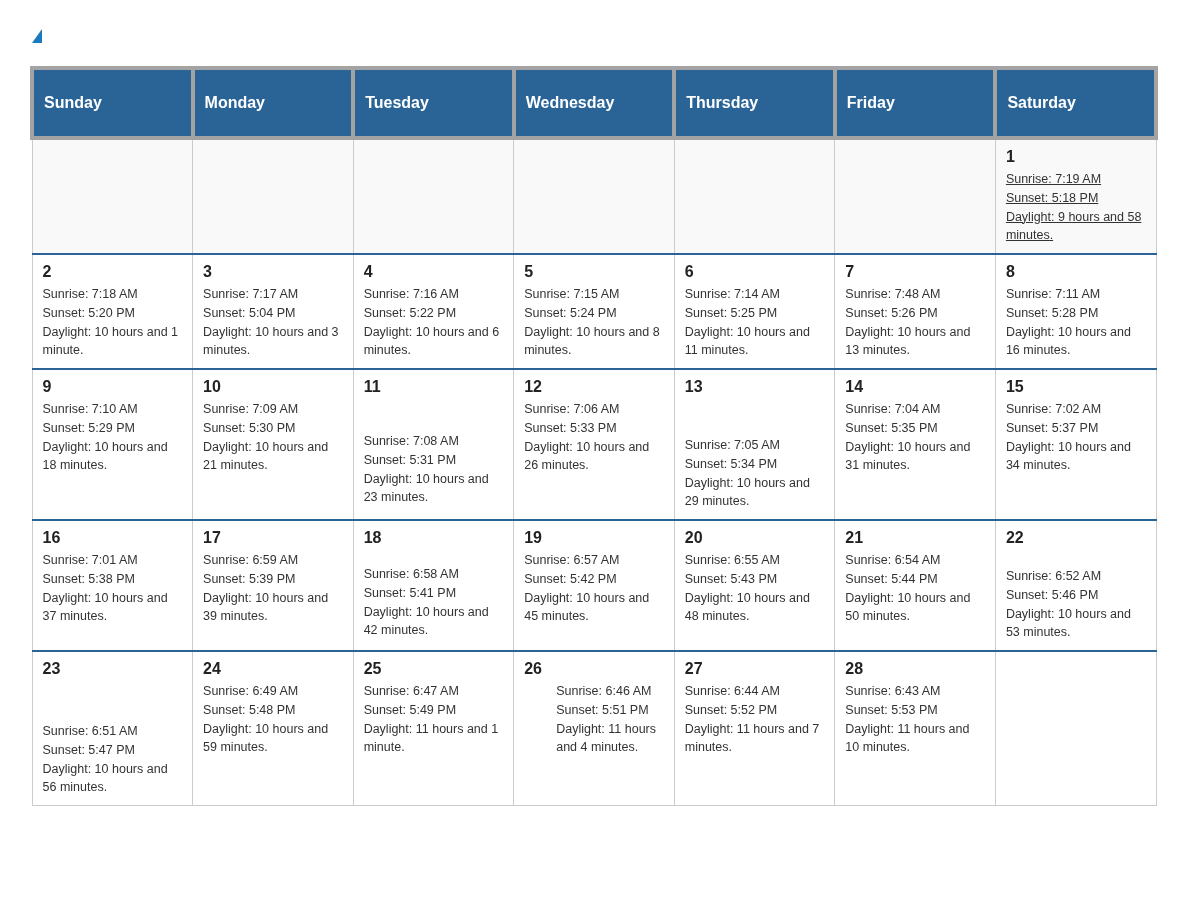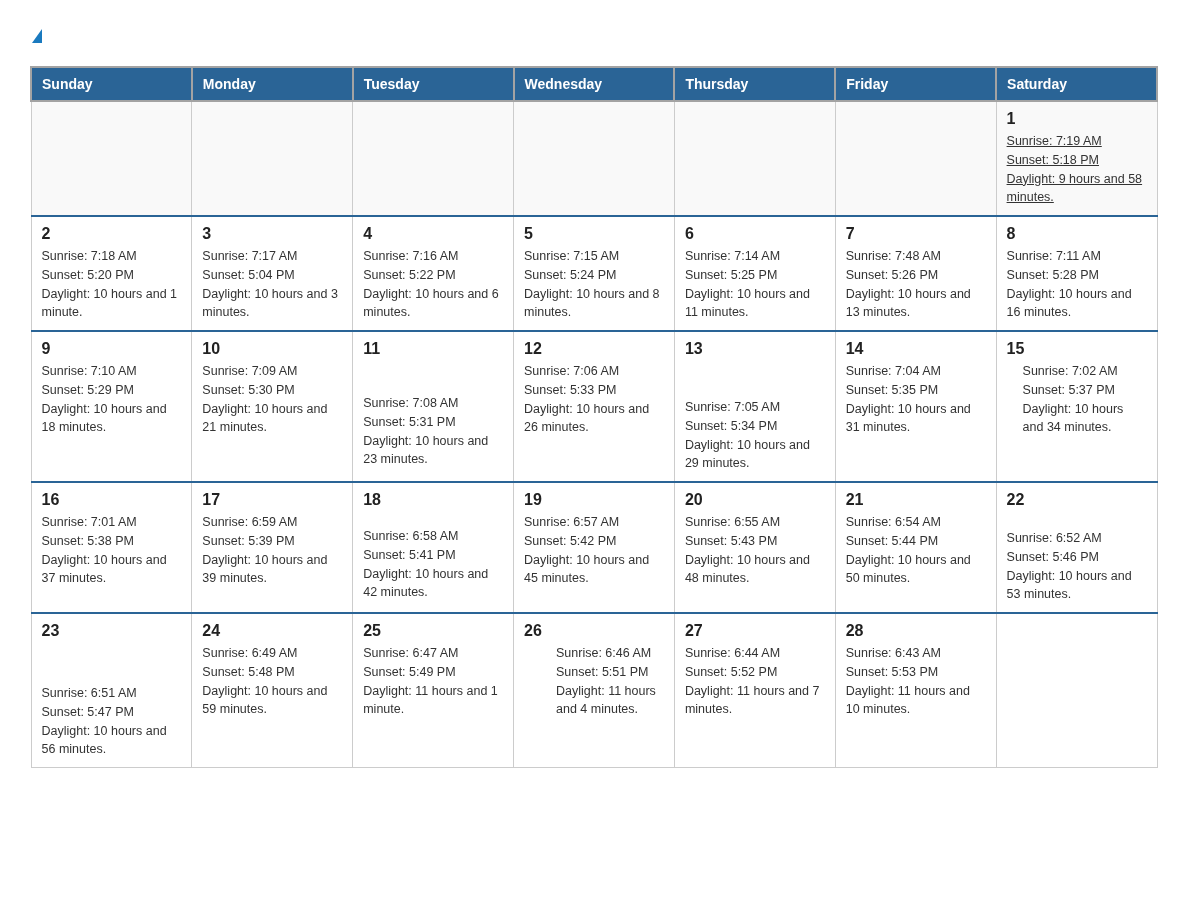--- a/index.html
+++ b/index.html
@@ -55,25 +55,25 @@
       margin-top: 4px;
     }
     .calendar {
       width: 100%;
       border-collapse: collapse;
       border: 1px solid #ccc;
     }
     .calendar th {
       background-color: #2a6496;
       color: #fff;
-      padding: 8px 10px;
-      font-size: 14px;
+      padding: 24px 10px;
+      font-size: 16px;
       font-weight: bold;
       text-align: left;
-      border: 2px solid #a3a3a3;
+      border: 4px solid #a3a3a3;
     }
     .calendar td {
       vertical-align: top;
       padding: 8px 10px;
       border: 1px solid #ccc;
       width: calc(100% / 7);
       min-height: 110px;
       font-size: 13px;
       color: #333;
       background: #fff;
@@ -221,21 +221,21 @@
 Daylight: 10 hours and 29 minutes.</div>
         </td>
         <td>
           <span class="day-number">14</span>
           <div class="day-info" style="white-space: pre-line;">Sunrise: 7:04 AM
 Sunset: 5:35 PM
 Daylight: 10 hours and 31 minutes.</div>
         </td>
         <td>
           <span class="day-number">15</span>
-          <div class="day-info" style="white-space: pre-line; margin-left: 16px;">Sunrise: 7:02 AM
+          <div class="day-info" style="white-space: pre-line;">Sunrise: 7:02 AM
 Sunset: 5:37 PM
 Daylight: 10 hours and 34 minutes.</div>
         </td>
       </tr>
       <tr class="row-divider">
         <td>
           <span class="day-number">16</span>
           <div class="day-info" style="white-space: pre-line;">Sunrise: 7:01 AM
 Sunset: 5:38 PM
 Daylight: 10 hours and 37 minutes.</div>

